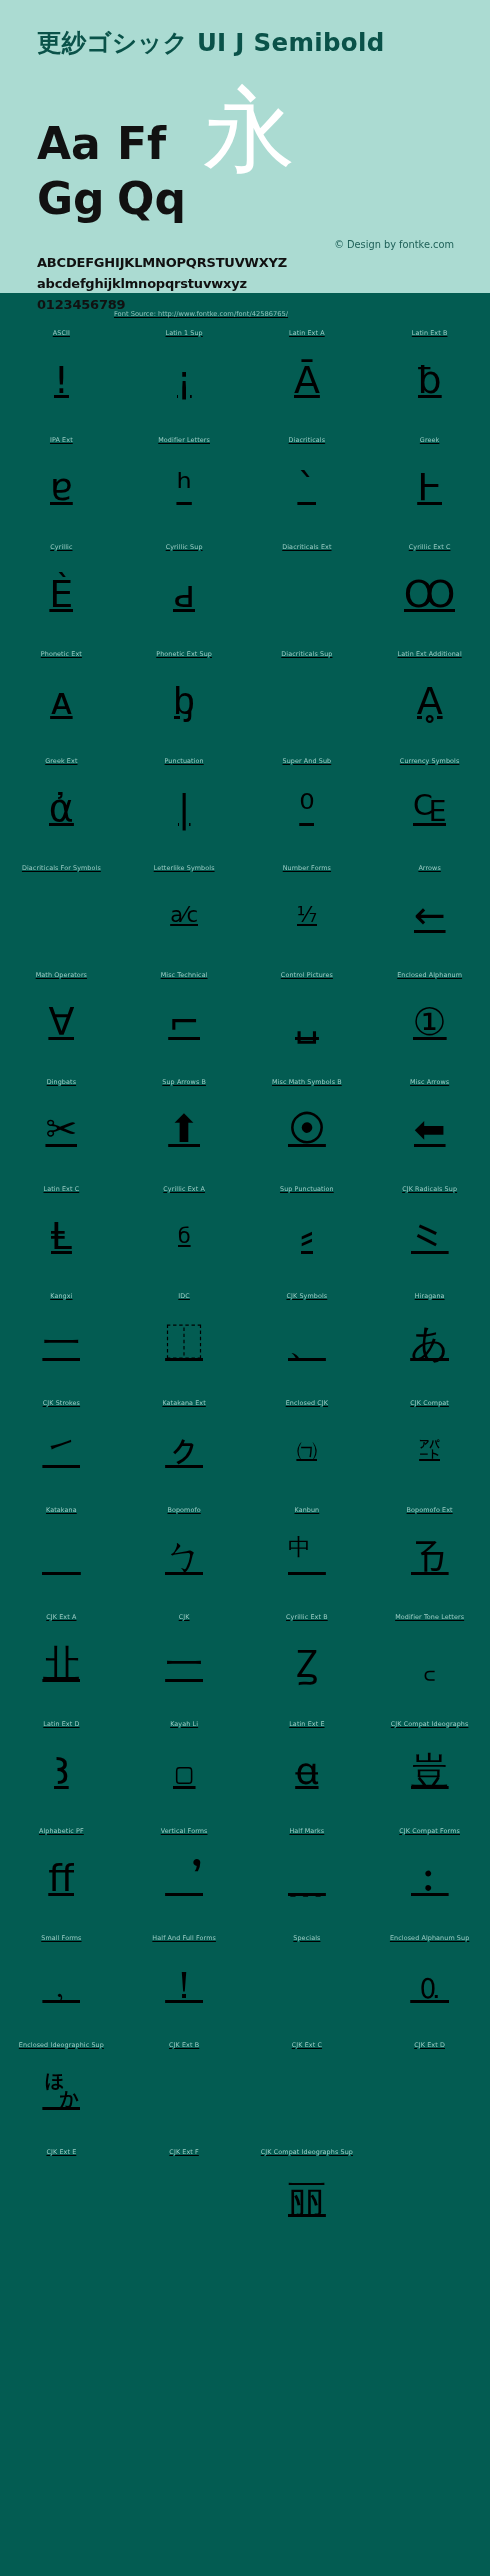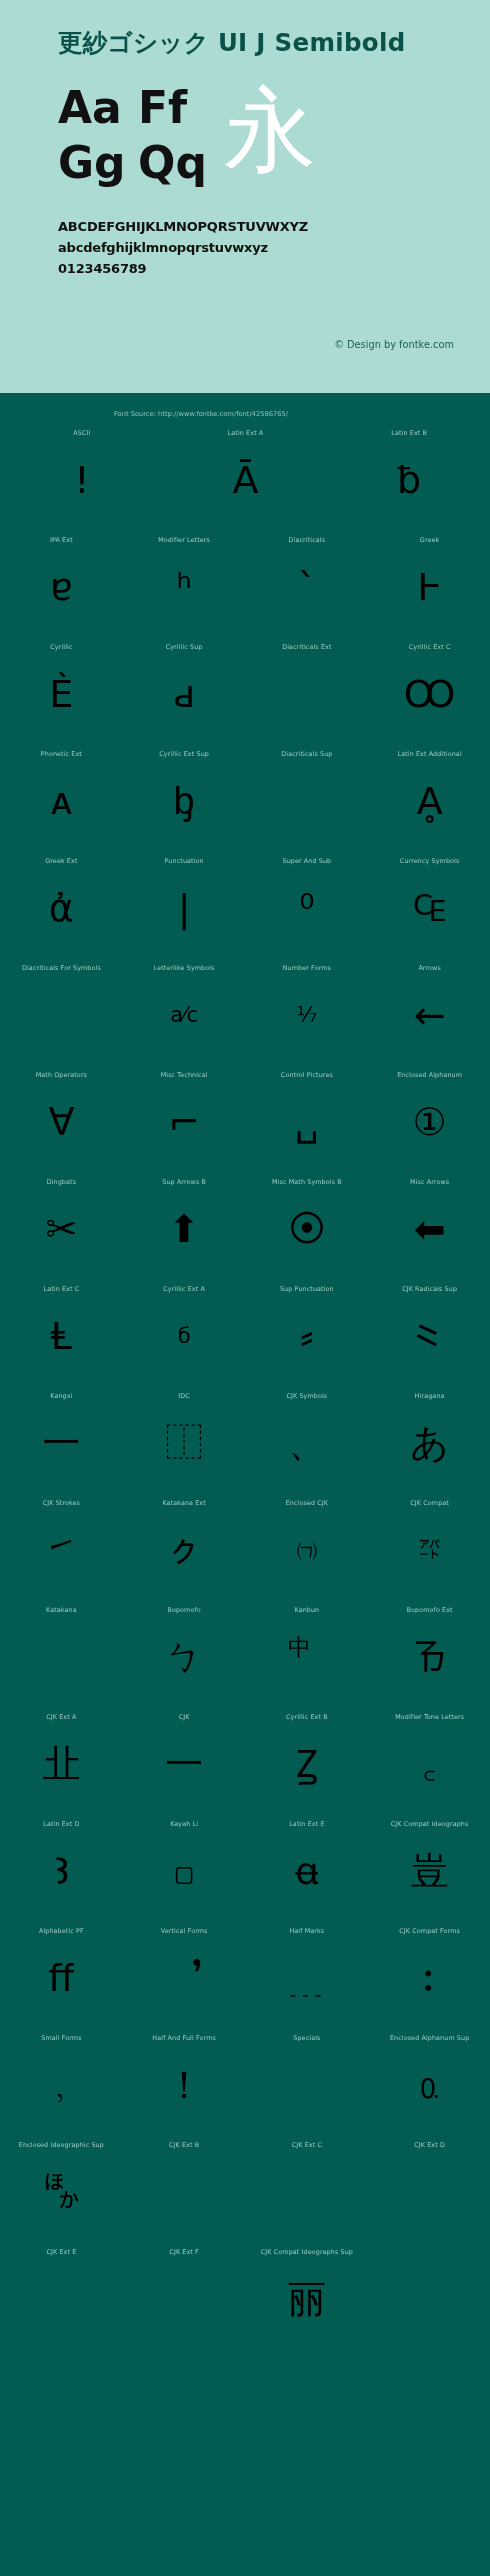--- a/index.html
+++ b/index.html
@@ -7,23 +7,23 @@
   body{
     width:491px; height:2576px;
     font-family:"Liberation Sans", sans-serif;
     position:relative; overflow:hidden;
   }
 
   
   .header{
     background:#abdbd2;
     width:491px;
-    height:393px;
+    height:293px;
     position:relative;
-    padding:0 58px;
+    padding:0 37px;
   }
   .font-title{
     font-family:"DejaVu Sans", sans-serif;
     font-size:24.5px;
     font-weight:600;
     color:#0a5249;
     letter-spacing:0.3px;
     padding-top:31px;
     line-height:1;
     white-space:nowrap;
@@ -32,20 +32,21 @@
   .big-samples{
     display:flex;
     margin-top:24.5px;
     align-items:flex-start;
   }
   .latin-block{
     display:grid;
     grid-template-columns:80px 80px;
     grid-template-rows:55px 55px;
     flex:0 0 auto;
+    margin-top:36px;
   }
   .latin-cell{
     font-family:"DejaVu Sans", sans-serif;
     font-weight:700;
     font-size:44px;
     color:#111111;
     line-height:55px;
     text-align:left;
   }
   .cjk-sample{
@@ -78,20 +79,21 @@
     font-family:"DejaVu Sans", sans-serif;
     font-size:9.8px;
     color:#1d5f57;
   }
 
   
   .grid-area{
     background:#035c52;
     width:402px;
     padding-top:13.5px;
+    text-decoration:underline;
   }
   .src-line{
     text-align:center;
     font-family:"DejaVu Sans", sans-serif;
     font-size:6.7px;
     color:#8fc4bc;
     padding:3.7px 0 8.6px 0;
   }
   .row{
     display:flex;
@@ -159,20 +161,24 @@
 
 <div class="grid-area">
   <div class="src-line">Font Source: http://www.fontke.com/font/42586765/</div>
   <div id="rows-host">
       <div class="row">
         <div class="cell">
           <div class="cell-label">ASCII</div>
           <div class="cell-glyph">!</div>
         </div>
         <div class="cell">
+          <div class="cell-label">Latin 1 Sup</div>
+          <div class="cell-glyph">¡</div>
+        </div>
+        <div class="cell">
           <div class="cell-label">Latin Ext A</div>
           <div class="cell-glyph">Ā</div>
         </div>
         <div class="cell">
           <div class="cell-label">Latin Ext B</div>
           <div class="cell-glyph">ƀ</div>
         </div>
       </div>
       <div class="row">
         <div class="cell">
@@ -209,21 +215,21 @@
           <div class="cell-label">Cyrillic Ext C</div>
           <div class="cell-glyph">Ꚙ</div>
         </div>
       </div>
       <div class="row">
         <div class="cell">
           <div class="cell-label">Phonetic Ext</div>
           <div class="cell-glyph">ᴀ</div>
         </div>
         <div class="cell">
-          <div class="cell-label">Cyrillic Ext Sup</div>
+          <div class="cell-label">Phonetic Ext Sup</div>
           <div class="cell-glyph">ᶀ</div>
         </div>
         <div class="cell">
           <div class="cell-label">Diacriticals Sup</div>
           <div class="cell-glyph">᷄</div>
         </div>
         <div class="cell">
           <div class="cell-label">Latin Ext Additional</div>
           <div class="cell-glyph">Ḁ</div>
         </div>

